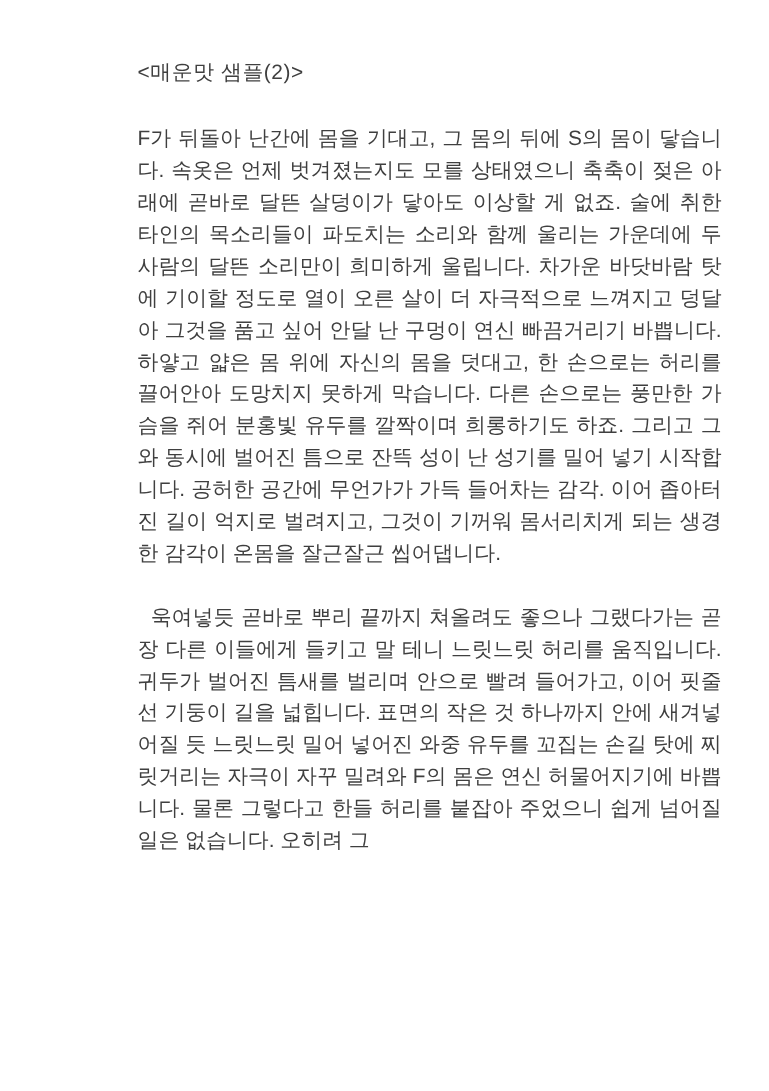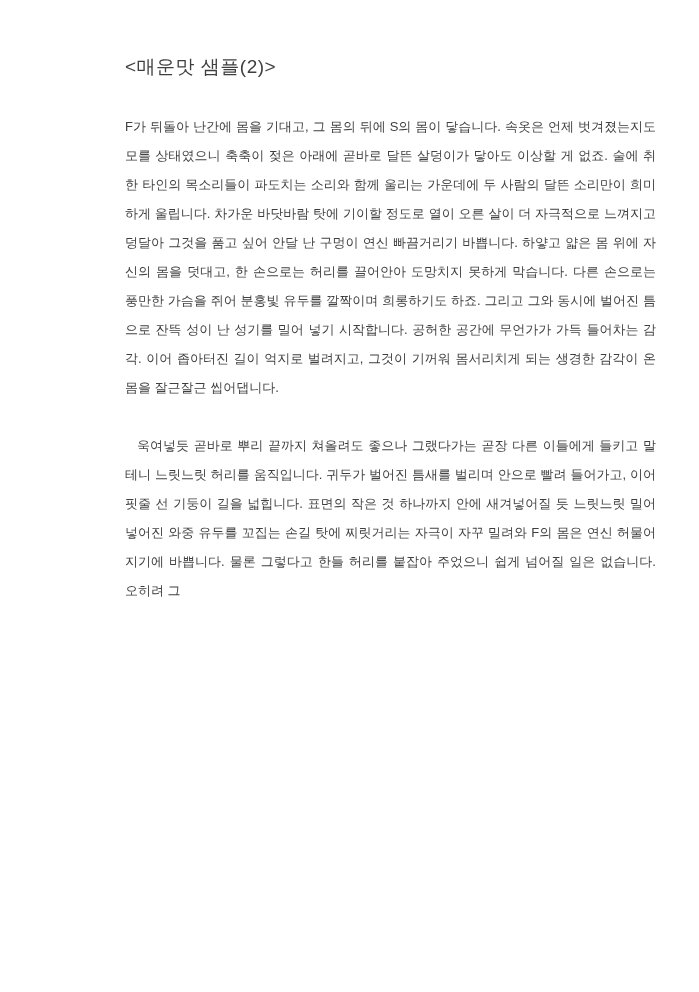--- a/index.html
+++ b/index.html
@@ -20,21 +20,21 @@
     margin-left: 40px;
   }
   .doc-title {
     font-size: 19px;
     font-weight: 400;
     line-height: 29px;
     margin: 0 0 31px 0;
     letter-spacing: 0.5px;
   }
   .doc-paragraph {
-    font-size: 13px;
+    font-size: 19px;
     line-height: 29px;
     margin: 0;
     text-align: justify;
     text-justify: inter-word;
     word-break: break-all;
     overflow-wrap: break-word;
   }
   .doc-paragraph + .doc-paragraph {
     margin-top: 29px;
   }

